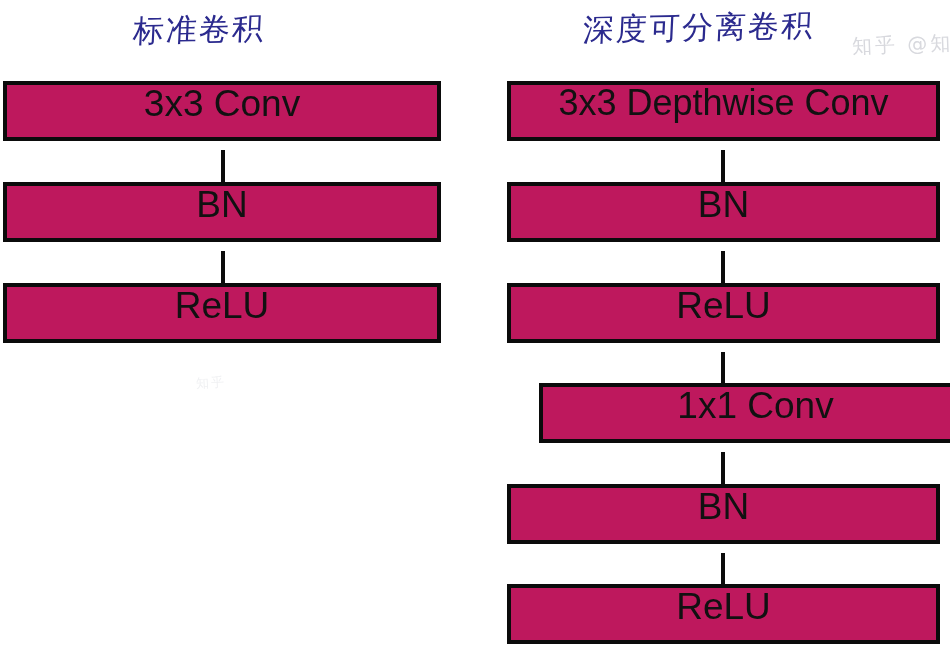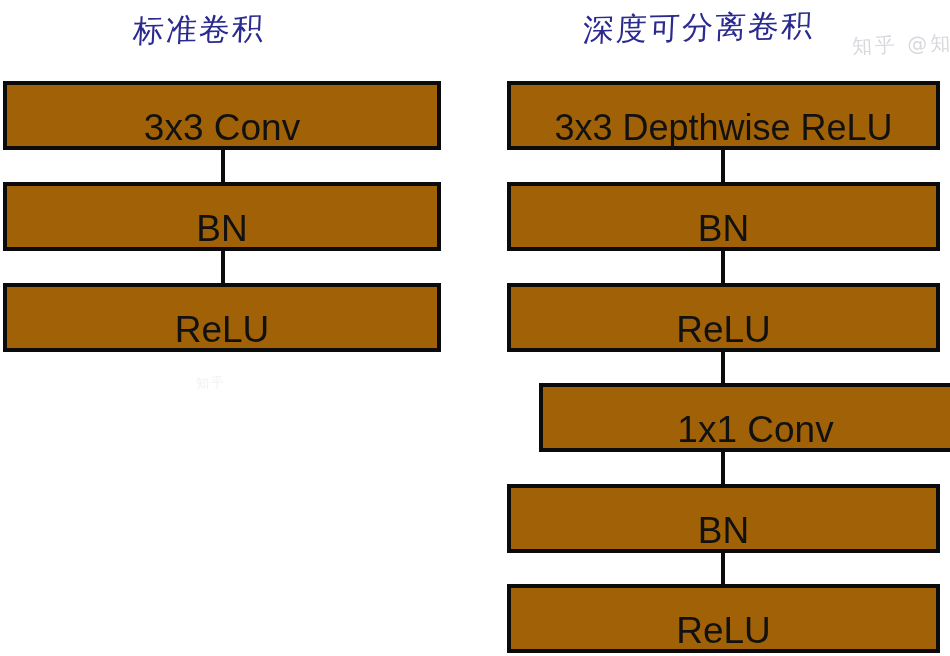--- a/index.html
+++ b/index.html
@@ -56,26 +56,26 @@
     color: #f0f1f3;
     white-space: nowrap;
     transform: rotate(-3deg);
     user-select: none;
   }
 
   
   .flow-box {
     position: absolute;
     box-sizing: border-box;
-    background: #a16207;
+    background: #be185d;
     border: 4px solid #0b0b0b;
     display: flex;
-    align-items: flex-end;
+    align-items: flex-start;
     justify-content: center;
-    height: 69px;
+    height: 60px;
   }
   .flow-box .box-label {
     font-family: "Liberation Sans", sans-serif;
     font-size: 37px;
     line-height: 1;
     color: #111111;
     white-space: nowrap;
     letter-spacing: 0px;
   }
   .col-left  .flow-box { left: 3px;   width: 438px; }
@@ -123,21 +123,21 @@
     <div class="watermark-faint">知乎</div>
   </div>
 
   <div class="col col-right">
 
     <div id="header-right" class="col-header" style="color: rgb(43, 42, 142);">深度可分离卷积</div>
 
     <div class="watermark">知乎 @知乎用户</div>
 
     <div class="flow-box wide-label" style="top: 81px; border-color: rgb(11, 11, 11);">
-      <span class="box-label" style="color: rgb(17, 17, 17);">3x3 Depthwise ReLU</span>
+      <span class="box-label" style="color: rgb(17, 17, 17);">3x3 Depthwise Conv</span>
     </div>
 
     <div class="connector" style="top: 150px; background: rgb(11, 11, 11);"></div>
 
     <div class="flow-box" style="top: 182px; border-color: rgb(11, 11, 11);">
       <span class="box-label" style="color: rgb(17, 17, 17);">BN</span>
     </div>
 
     <div class="connector" style="top: 251px; background: rgb(11, 11, 11);"></div>
 

